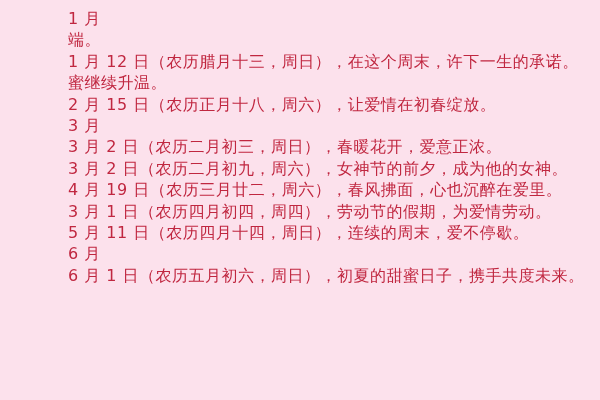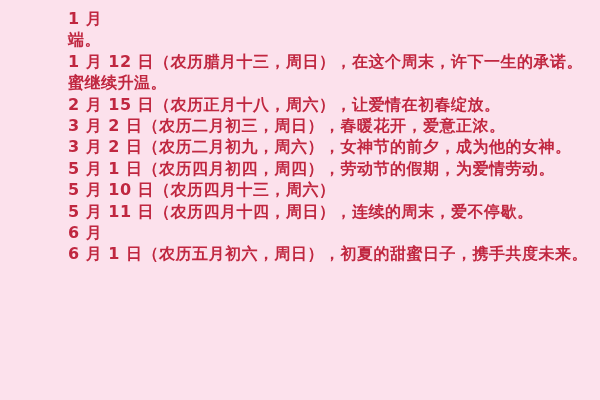--- a/index.html
+++ b/index.html
@@ -9,41 +9,42 @@
     background: #fce1ec;
     overflow: hidden;
   }
   .doc {
     box-sizing: border-box;
     width: 600px;
     height: 400px;
     padding: 8px 40px 0 68px;
     overflow: hidden;
     font-family: "DejaVu Sans", sans-serif;
-    font-weight: 700;
+    font-weight: 400;
     font-size: 16px;
     line-height: 21.4px;
     letter-spacing: 0.5px;
     color: #c02740;
   }
   .line {
     margin: 0;
     padding: 0;
     white-space: nowrap;
   }
 </style>
 </head>
 <body>
 
 <div class="doc">
   <p class="line">1 月</p>
   <p class="line">端。</p>
   <p class="line">1 月 12 日（农历腊月十三，周日），在这个周末，许下一生的承诺。</p>
   <p class="line">蜜继续升温。</p>
   <p class="line">2 月 15 日（农历正月十八，周六），让爱情在初春绽放。</p>
+  <p class="line">3 月</p>
   <p class="line">3 月 2 日（农历二月初三，周日），春暖花开，爱意正浓。</p>
   <p class="line">3 月 2 日（农历二月初九，周六），女神节的前夕，成为他的女神。</p>
-  <p class="line">5 月 1 日（农历四月初四，周四），劳动节的假期，为爱情劳动。</p>
-  <p class="line">5 月 10 日（农历四月十三，周六）</p>
+  <p class="line">4 月 19 日（农历三月廿二，周六），春风拂面，心也沉醉在爱里。</p>
+  <p class="line">3 月 1 日（农历四月初四，周四），劳动节的假期，为爱情劳动。</p>
   <p class="line">5 月 11 日（农历四月十四，周日），连续的周末，爱不停歇。</p>
   <p class="line">6 月</p>
   <p class="line">6 月 1 日（农历五月初六，周日），初夏的甜蜜日子，携手共度未来。</p>
 </div>
 
 </body></html>

